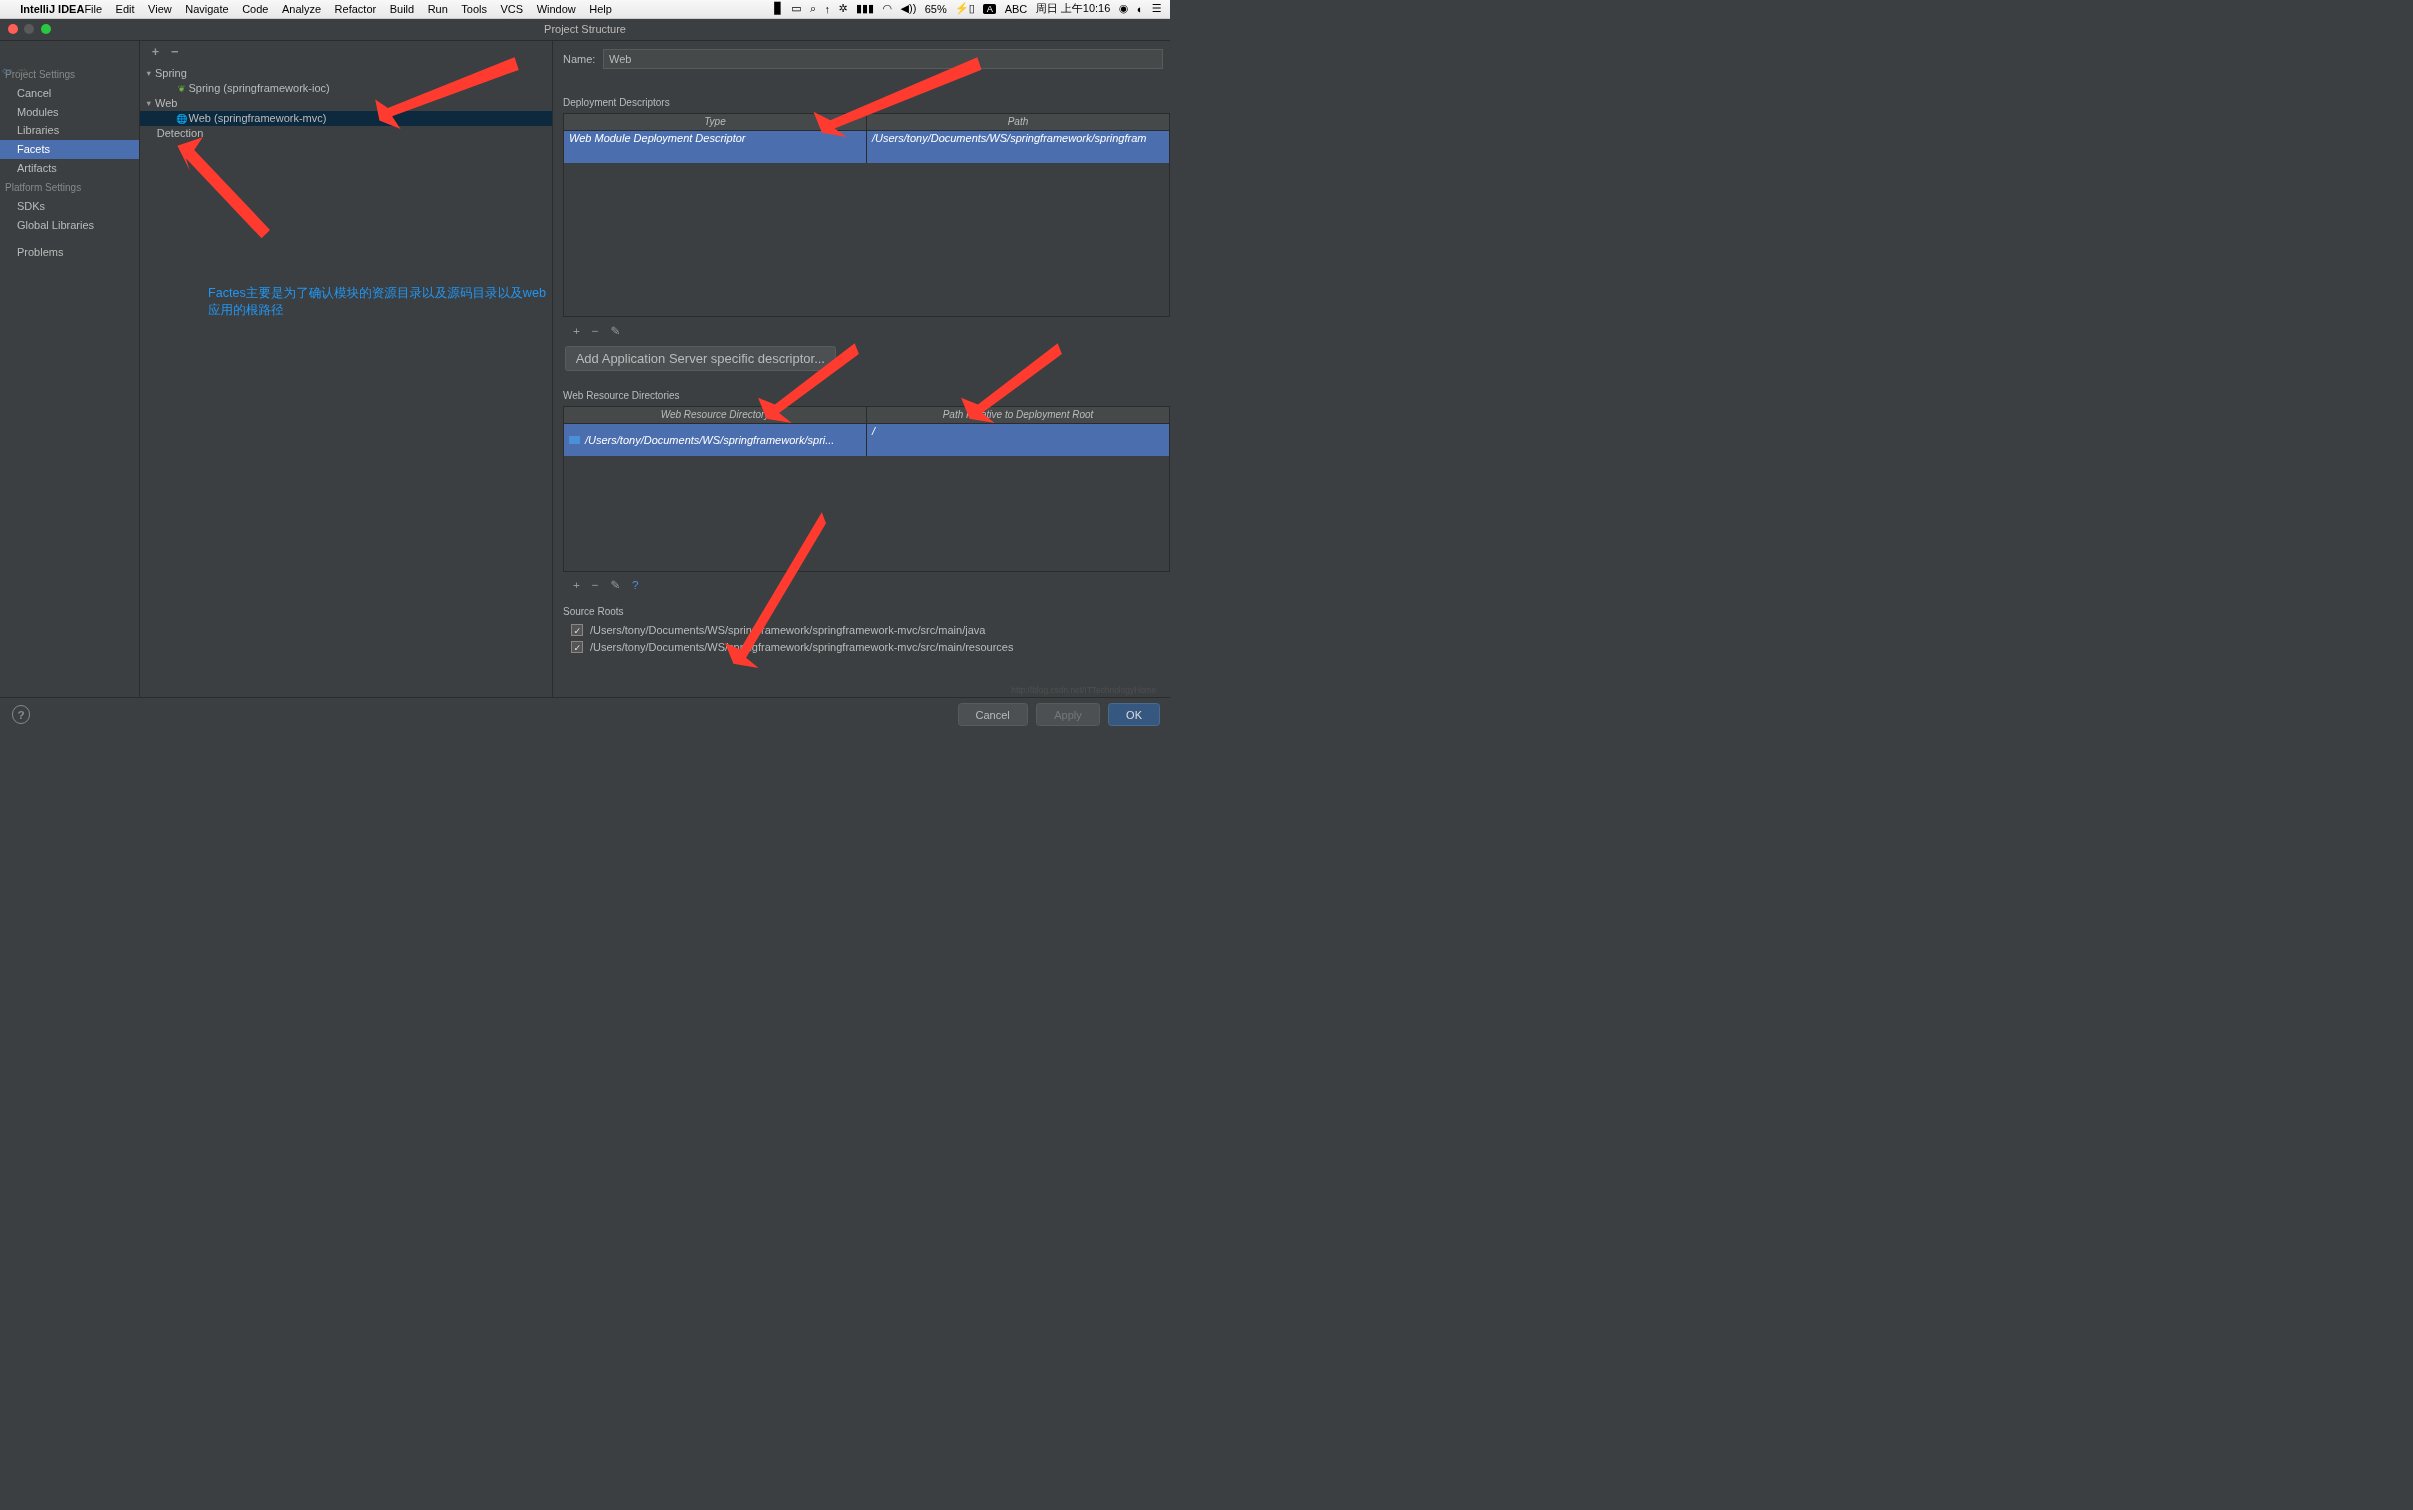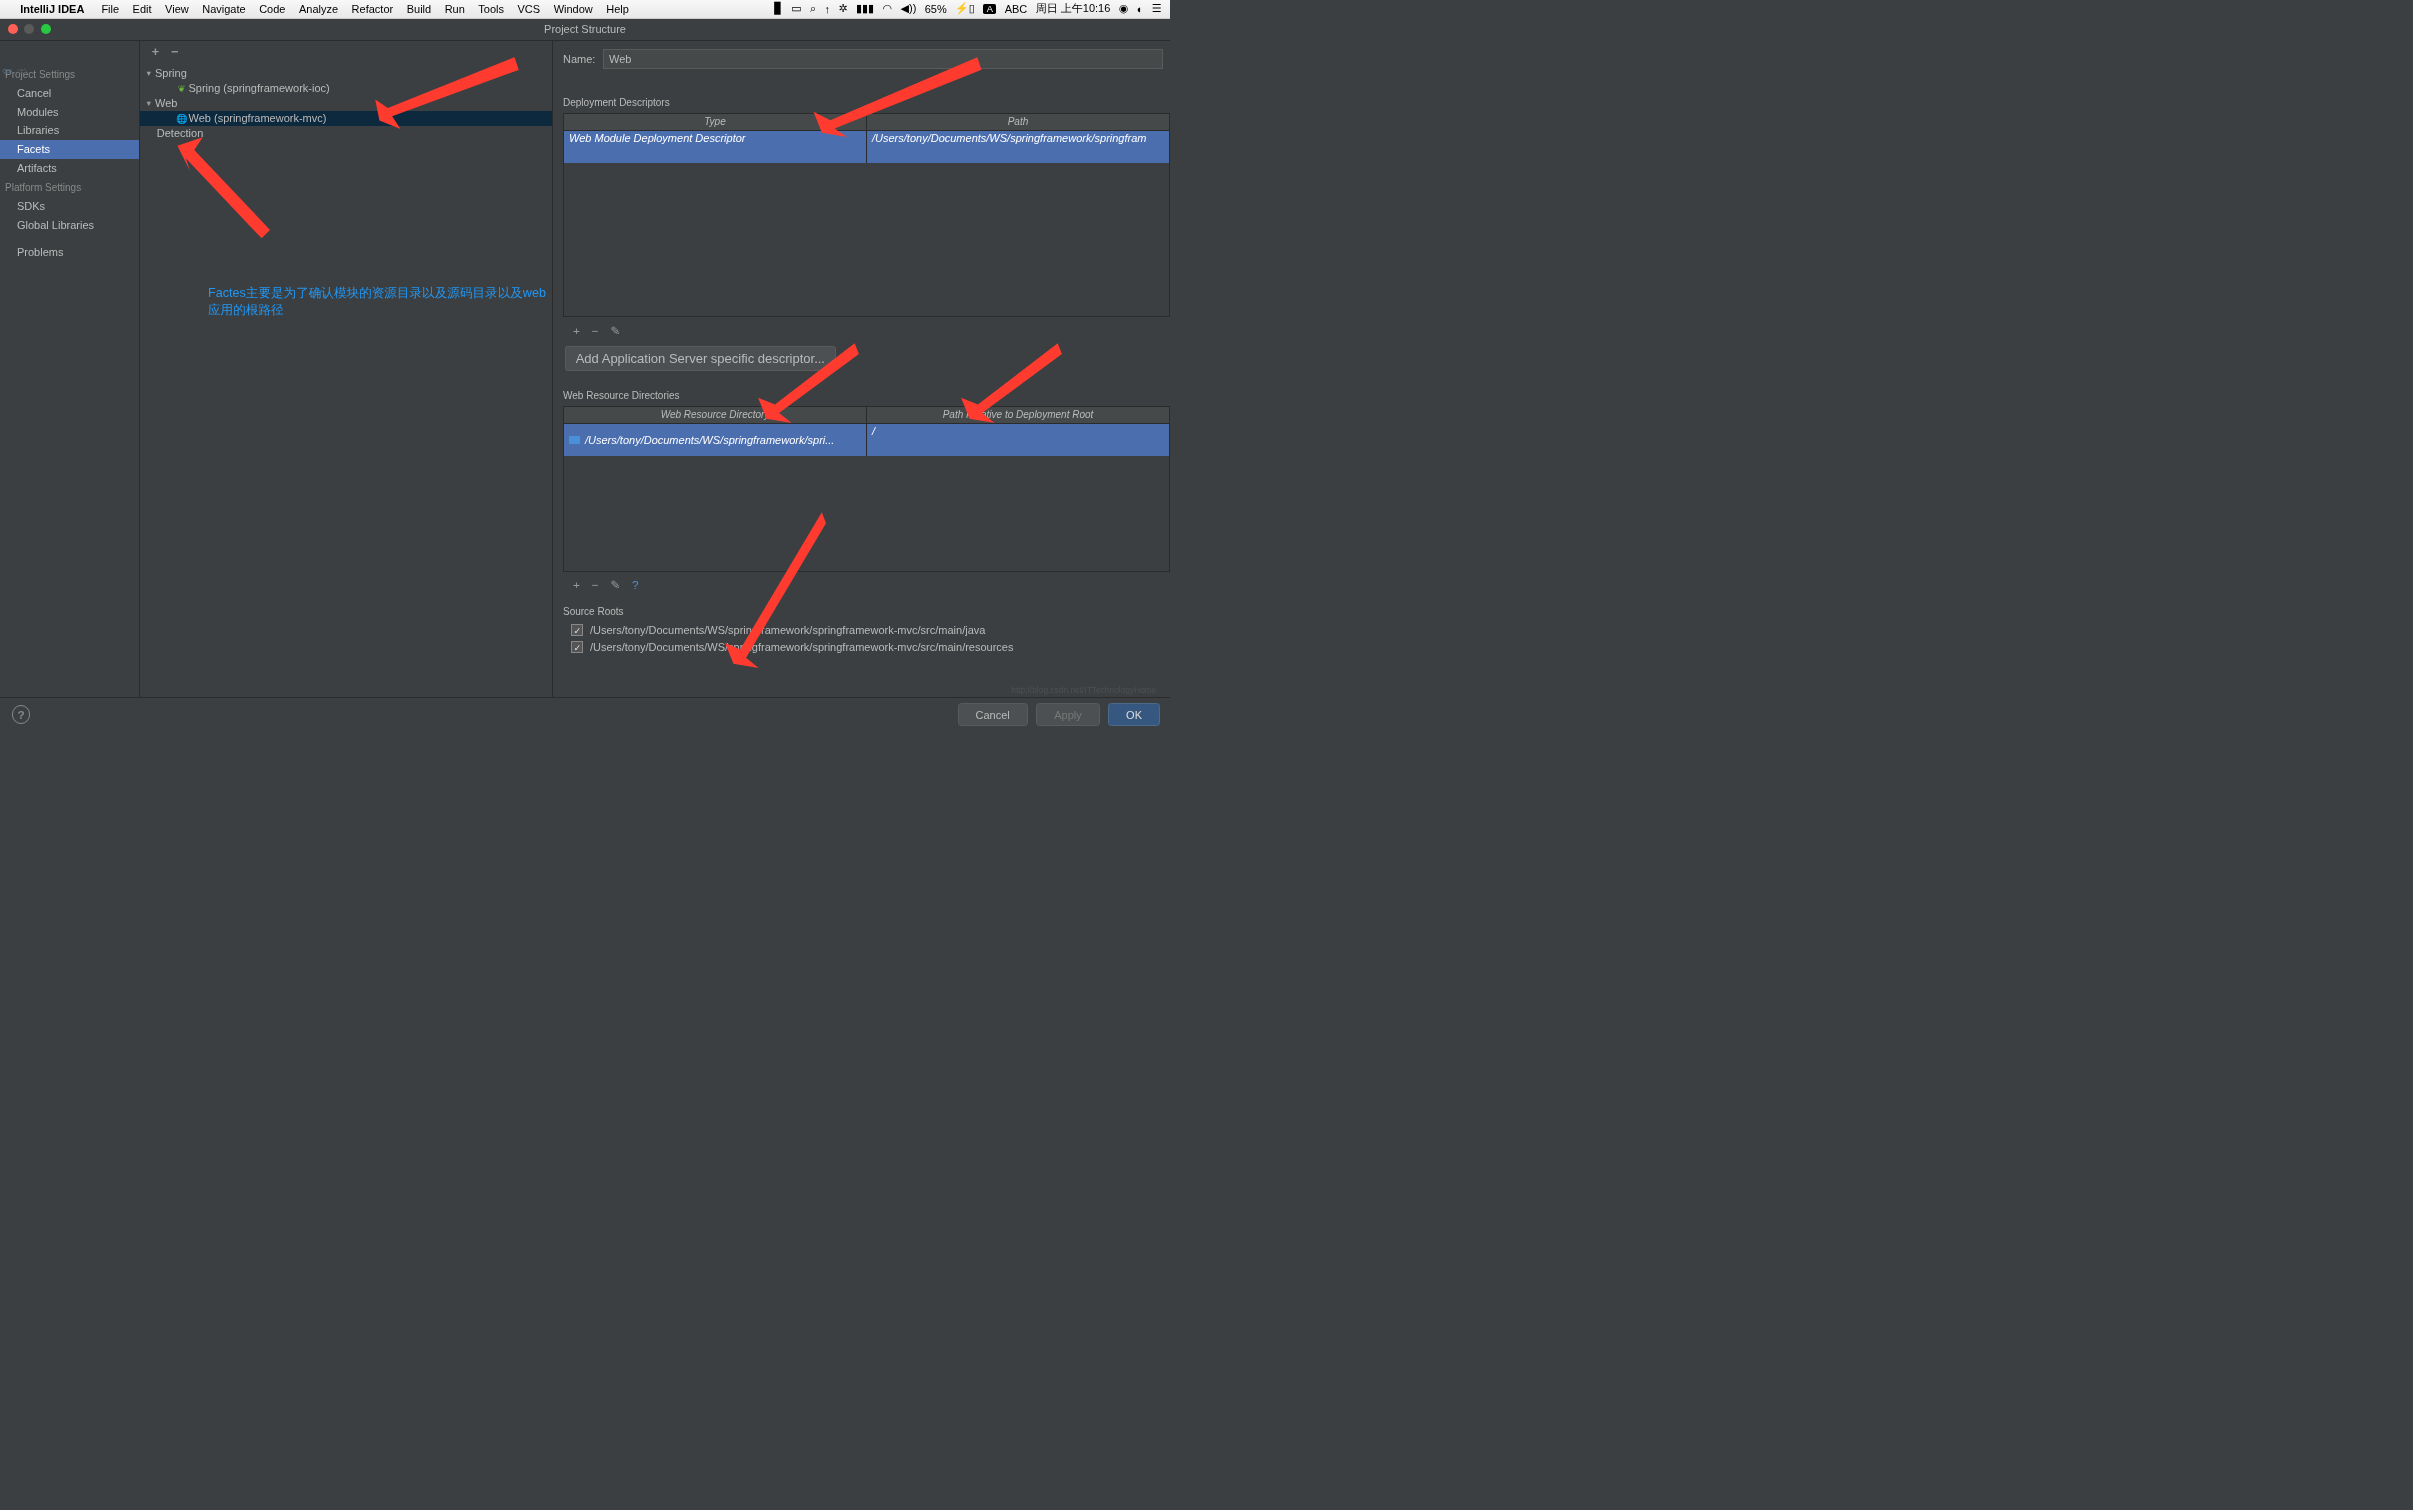--- a/index.html
+++ b/index.html
@@ -1,21 +1,21 @@
 <!DOCTYPE html>
 <html style="font-size:13.5px"><head>
   <meta charset="utf-8">
   <style>
     * { margin: 0; padding: 0; box-sizing: border-box; font-family: -apple-system, "Helvetica Neue", Arial, sans-serif; }
     body { background: #3c3f41; color: #bbbbbb; font-size: 11px; overflow: hidden; width: 1170px; height: 731px; }
     
     
     .mac-menubar { height: 18.5px; background: linear-gradient(#f8f8f8,#e8e8e8); border-bottom: 0.8px solid #ccc; display: flex; align-items: center; padding: 0 8.4px; color: #000; font-size: 11px; }
     .apple-logo { font-size: 11.8px; margin-right: 11.8px; }
-    .app-name { font-weight: 700; margin-right: 17px; }
+    .app-name { font-weight: 700; margin-right: 0; }
     .menu-item { margin-right: 13.5px; cursor: default; }
     .menubar-right { margin-left: auto; display: flex; align-items: center; gap: 8.4px; }
     .menubar-icon { display: inline-flex; align-items: center; }
     
     
     .window { position: relative; height: 713px; }
     .titlebar { height: 22px; background: #3c3f41; border-bottom: 0.8px solid #2b2b2b; display: flex; align-items: center; position: relative; }
     .traffic-lights { display: flex; gap: 6.7px; margin-left: 7.6px; }
     .tl { width: 10px; height: 10px; border-radius: 50%; }
     .tl-close { background: #ff5f57; }

